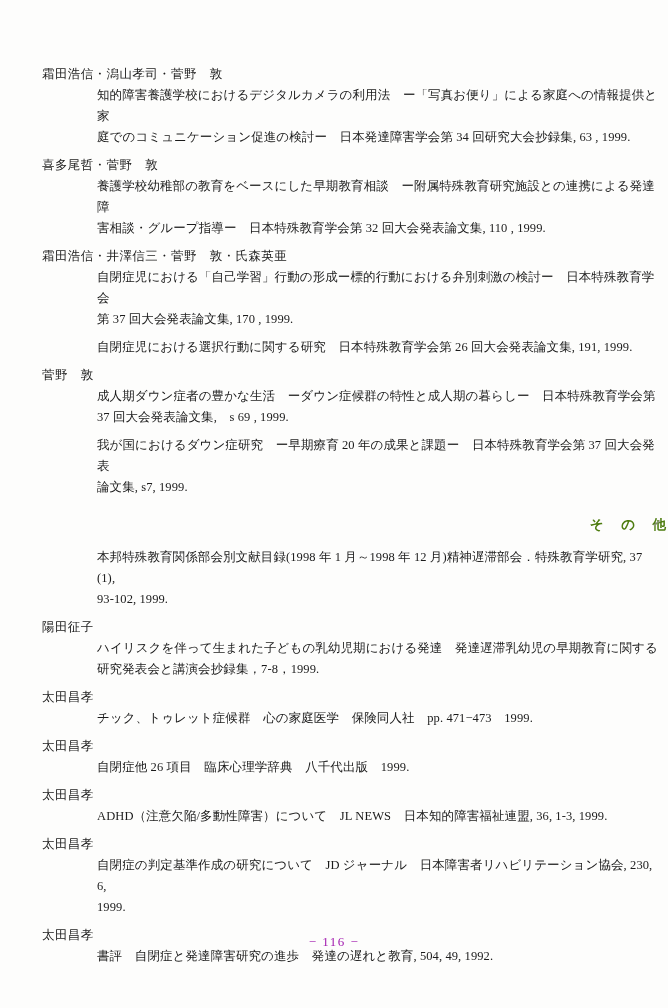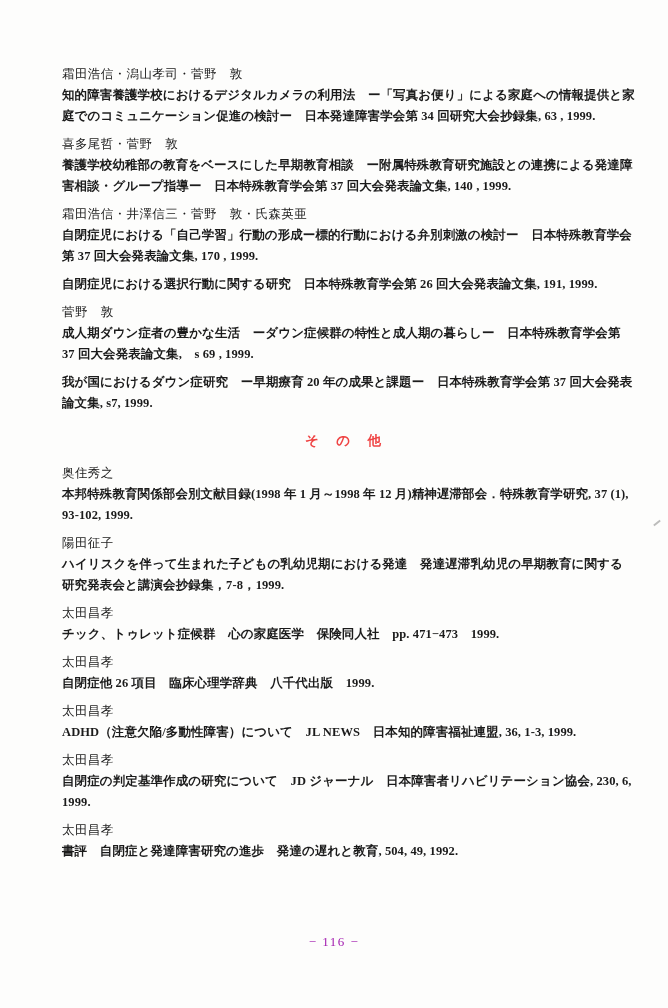--- a/index.html
+++ b/index.html
@@ -12,47 +12,45 @@
     position: relative;
     width: 668px;
     height: 1008px;
     box-sizing: border-box;
     padding-top: 64px;
     background: #fdfdfc;
     color: #1b1b1b;
     font-family: "Liberation Serif", "DejaVu Serif", serif;
     font-size: 12.5px;
     overflow: hidden;
-    padding-left: 20px;
   }
   .bib-list { margin: 0; padding: 0; }
   .entry {
     margin: 0 0 7px 0;
     line-height: 21px;
   }
   .entry .authors {
     margin-left: 42px;
     letter-spacing: 0.4px;
   }
   .entry .body {
-    margin-left: 42px;
+    margin-left: 97px;
     margin-right: 6px;
     white-space: pre-wrap;
     letter-spacing: 0.1px;
-    font-weight: bold;
   }
   .section-header {
     margin: 16px 0 12px 0;
-    text-align: center;
+    text-align: right;
     font-family: "Liberation Sans", "DejaVu Sans", sans-serif;
     font-size: 13.5px;
     font-weight: bold;
     line-height: 21px;
     letter-spacing: 2px;
-    color: #ef4444;
+    color: #4d7c0f;
   }
   .page-number {
     position: absolute;
     left: 0;
     right: 0;
     bottom: 58px;
     text-align: center;
     font-size: 13px;
     letter-spacing: 1.5px;
     color: #a21caf;
@@ -77,21 +75,21 @@
 
       <article class="entry">
         <div class="authors">霜田浩信・潟山孝司・菅野　敦</div>
         <div class="body">知的障害養護学校におけるデジタルカメラの利用法　ー「写真お便り」による家庭への情報提供と家
 庭でのコミュニケーション促進の検討ー　日本発達障害学会第 34 回研究大会抄録集, 63 , 1999.</div>
       </article>
 
       <article class="entry">
         <div class="authors">喜多尾哲・菅野　敦</div>
         <div class="body">養護学校幼稚部の教育をベースにした早期教育相談　ー附属特殊教育研究施設との連携による発達障
-害相談・グループ指導ー　日本特殊教育学会第 37 回大会発表論文集, 140 , 1999.</div>
+害相談・グループ指導ー　日本特殊教育学会第 32 回大会発表論文集, 110 , 1999.</div>
       </article>
 
       <article class="entry">
         <div class="authors">霜田浩信・井澤信三・菅野　敦・氏森英亜</div>
         <div class="body">自閉症児における「自己学習」行動の形成ー標的行動における弁別刺激の検討ー　日本特殊教育学会
 第 37 回大会発表論文集, 170 , 1999.</div>
       </article>
 
       <article class="entry">
         <div class="body">自閉症児における選択行動に関する研究　日本特殊教育学会第 26 回大会発表論文集, 191, 1999.</div>
@@ -107,21 +105,20 @@
         <div class="body">我が国におけるダウン症研究　ー早期療育 20 年の成果と課題ー　日本特殊教育学会第 37 回大会発表
 論文集, s7, 1999.</div>
       </article>
     </section>
 
   <h2 class="section-header">そ　の　他</h2>
 
   <section class="bib-list">
 
       <article class="entry">
-        <div class="authors">奥住秀之</div>
         <div class="body">本邦特殊教育関係部会別文献目録(1998 年 1 月～1998 年 12 月)精神遅滞部会．特殊教育学研究, 37 (1),
 93-102, 1999.</div>
       </article>
 
       <article class="entry">
         <div class="authors">陽田征子</div>
         <div class="body">ハイリスクを伴って生まれた子どもの乳幼児期における発達　発達遅滞乳幼児の早期教育に関する
 研究発表会と講演会抄録集，7-8，1999.</div>
       </article>
 

